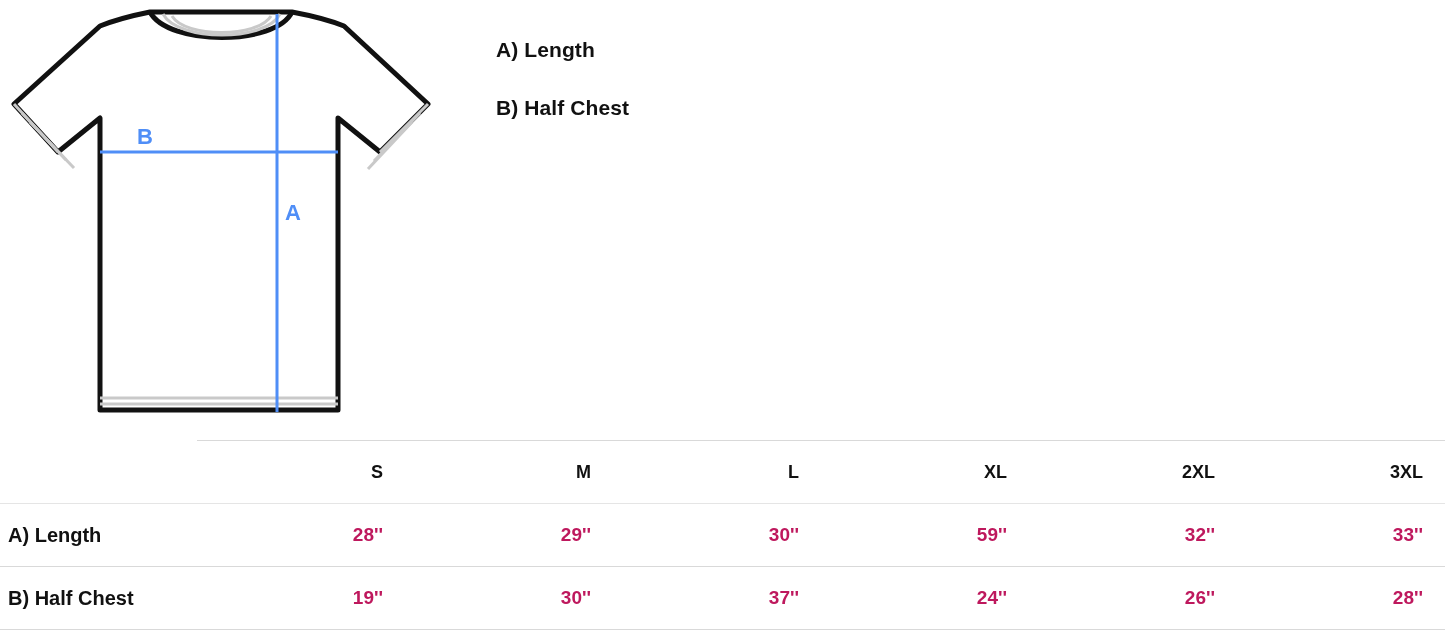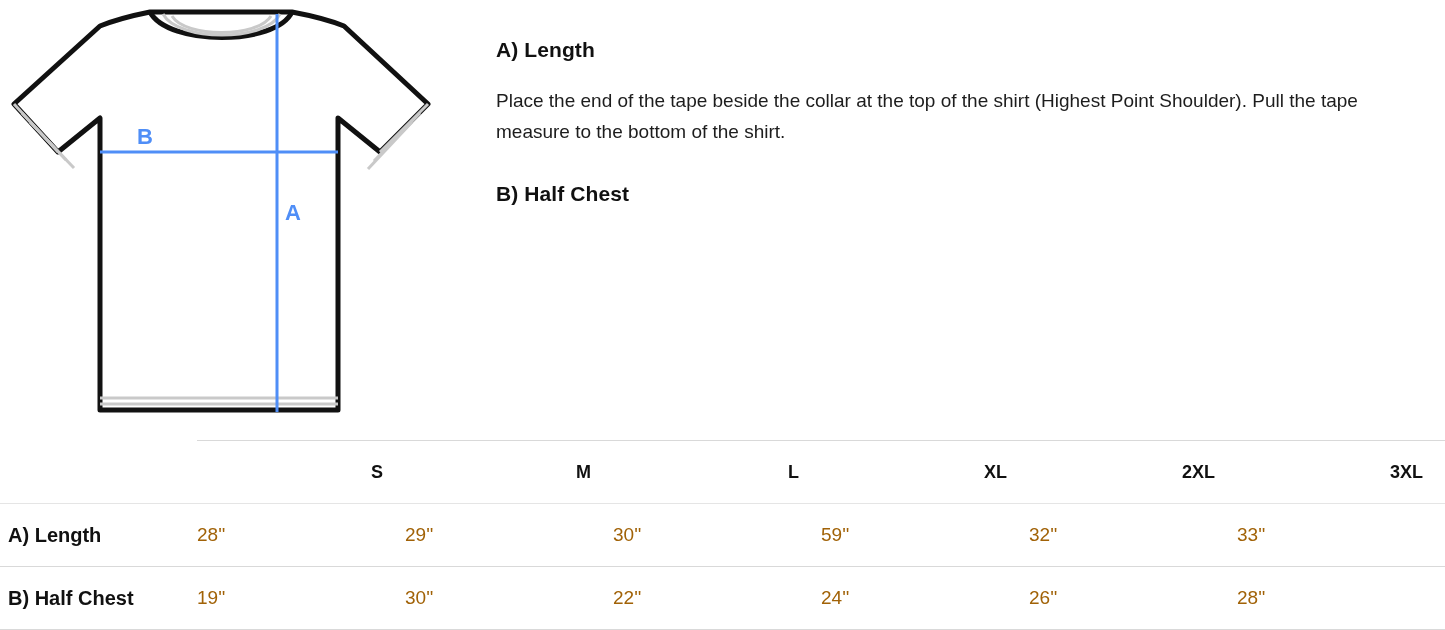--- a/index.html
+++ b/index.html
@@ -90,22 +90,23 @@
   .size-table th.col-head {
     text-align: right;
     font-weight: bold;
     font-size: 18px;
     color: #111111;
   }
   .size-table th.corner {
     border-top: none;
   }
   .size-table td.value {
-    font-weight: normal;
-    color: #a16207;
+    text-align: right;
+    font-weight: bold;
+    color: #be185d;
   }
 </style>
 </head>
 <body>
 
 <div class="page">
 
   <div class="top">
 
     <div class="diagram">
@@ -130,21 +131,20 @@
 
         <line x1="277" y1="14" x2="277" y2="412" stroke="#4f8ef7" stroke-width="3"></line>
         <line x1="100" y1="152" x2="338" y2="152" stroke="#4f8ef7" stroke-width="3"></line>
       </svg>
       <div style="position:absolute; left:285px; top:200px; color:#4f8ef7; font-size:22px; font-weight:bold;">A</div>
       <div style="position:absolute; left:137px; top:124px; color:#4f8ef7; font-size:22px; font-weight:bold;">B</div>
     </div>
 
     <div class="instructions">
       <h3>A) Length</h3>
-      <p>Place the end of the tape beside the collar at the top of the shirt (Highest Point Shoulder). Pull the tape measure to the bottom of the shirt.</p>
       <h3 class="second">B) Half Chest</h3>
     </div>
 
   </div>
 
   <table class="size-table">
     <colgroup>
       <col class="label-col">
       <col class="size-col">
       <col class="size-col">
@@ -171,21 +171,21 @@
         <td class="value">29''</td>
         <td class="value">30''</td>
         <td class="value">59''</td>
         <td class="value">32''</td>
         <td class="value">33''</td>
       </tr>
       <tr>
         <th class="row-label">B) Half Chest</th>
         <td class="value">19''</td>
         <td class="value">30''</td>
-        <td class="value">22''</td>
+        <td class="value">37''</td>
         <td class="value">24''</td>
         <td class="value">26''</td>
         <td class="value">28''</td>
       </tr>
     </tbody>
   </table>
 
 </div>
 
 </body></html>

